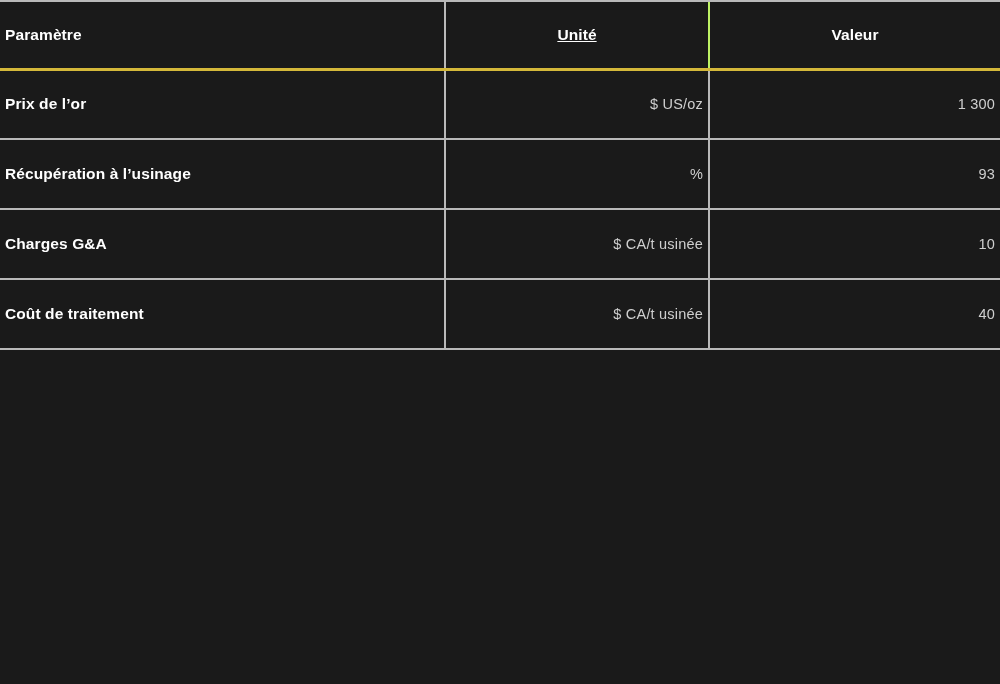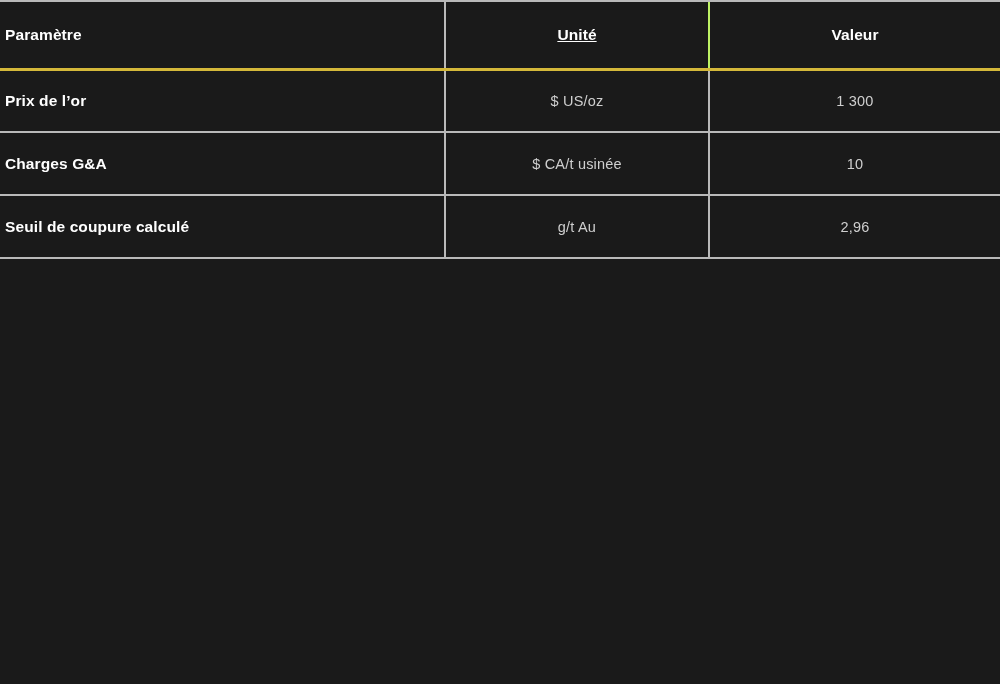--- a/index.html
+++ b/index.html
@@ -53,38 +53,38 @@
     letter-spacing: 0.1px;
     border-bottom: 3px solid #d4b83a;
     background: #1a1a1a;
   }
   thead th.col-param  { text-align: left;   padding-left: 5px; }
   thead th.col-unite  { text-align: center; border-left: 2px solid #b9b9b9; text-decoration: underline; }
   thead th.col-valeur { text-align: center; border-left: 2px solid #bef264; }
 
   
   tbody td {
-    height: 63px;
+    height: 70px;
     padding: 0 5px;
     box-sizing: border-box;
     vertical-align: middle;
     border-bottom: 2px solid #b9b9b9;
     background: #1a1a1a;
   }
   tbody td.col-param {
     text-align: left;
     padding-left: 5px;
     color: #ffffff;
     font-size: 15.5px;
     font-weight: bold;
     letter-spacing: 0.1px;
   }
   tbody td.col-unite,
   tbody td.col-valeur {
-    text-align: center;
+    text-align: right;
     color: #cfcfcf;
     font-size: 14.5px;
     font-weight: normal;
     letter-spacing: 0.2px;
     border-left: 2px solid #b9b9b9;
   }
 
   
   tbody tr:last-child td {
     border-bottom: 2px solid #b9b9b9;
@@ -107,24 +107,29 @@
         <th class="col-valeur">Valeur</th>
       </tr>
     </thead>
     <tbody id="table-body">
         <tr>
           <td class="col-param">Prix de l’or</td>
           <td class="col-unite">$ US/oz</td>
           <td class="col-valeur">1 300</td>
         </tr>
         <tr>
+          <td class="col-param">Récupération à l’usinage</td>
+          <td class="col-unite">%</td>
+          <td class="col-valeur">93</td>
+        </tr>
+        <tr>
           <td class="col-param">Charges G&amp;A</td>
           <td class="col-unite">$ CA/t usinée</td>
           <td class="col-valeur">10</td>
         </tr>
         <tr>
-          <td class="col-param">Seuil de coupure calculé</td>
-          <td class="col-unite">g/t Au</td>
-          <td class="col-valeur">2,96</td>
+          <td class="col-param">Coût de traitement</td>
+          <td class="col-unite">$ CA/t usinée</td>
+          <td class="col-valeur">40</td>
         </tr>
       </tbody>
   </table>
 </div>
 
 </body></html>

